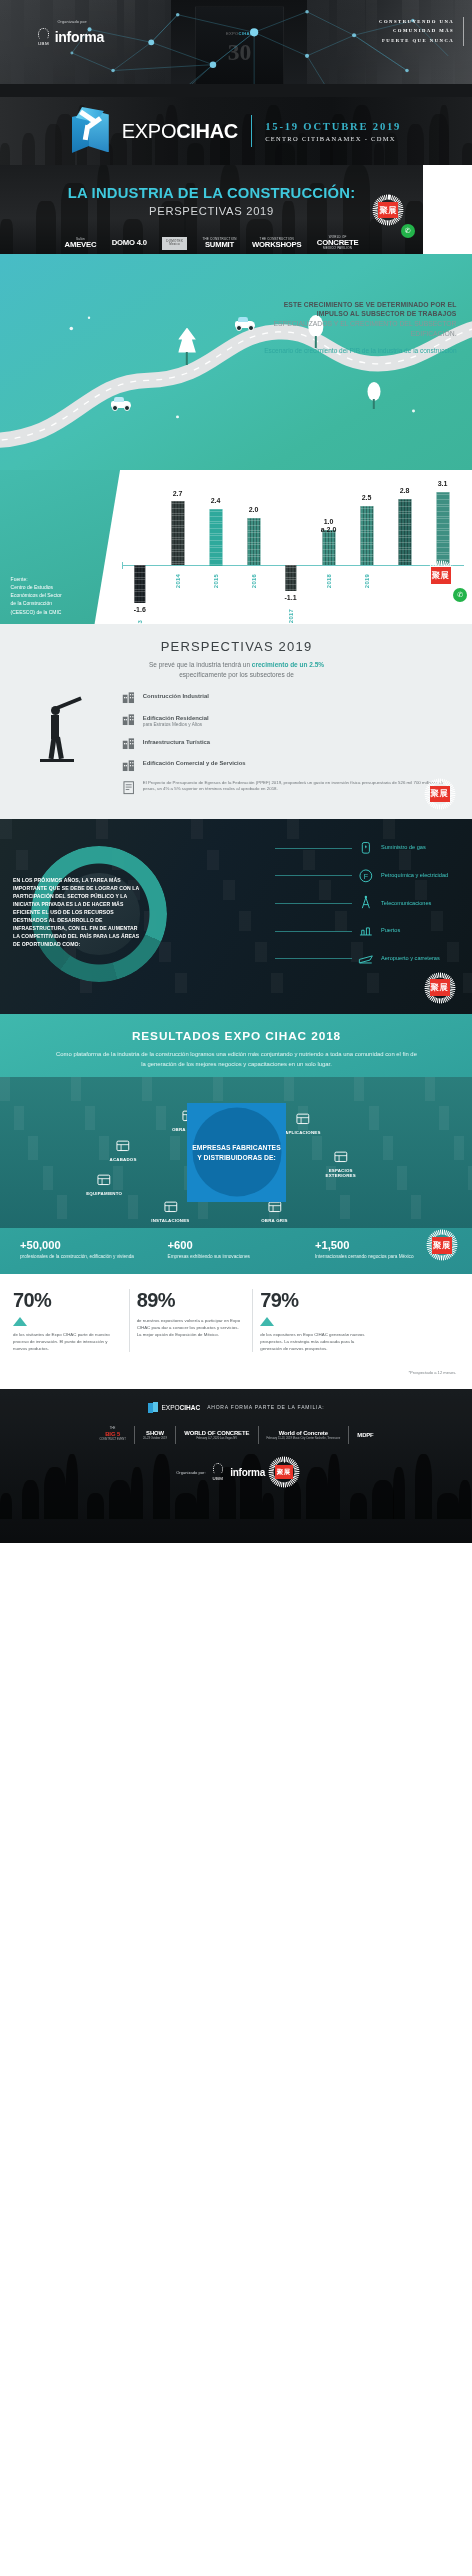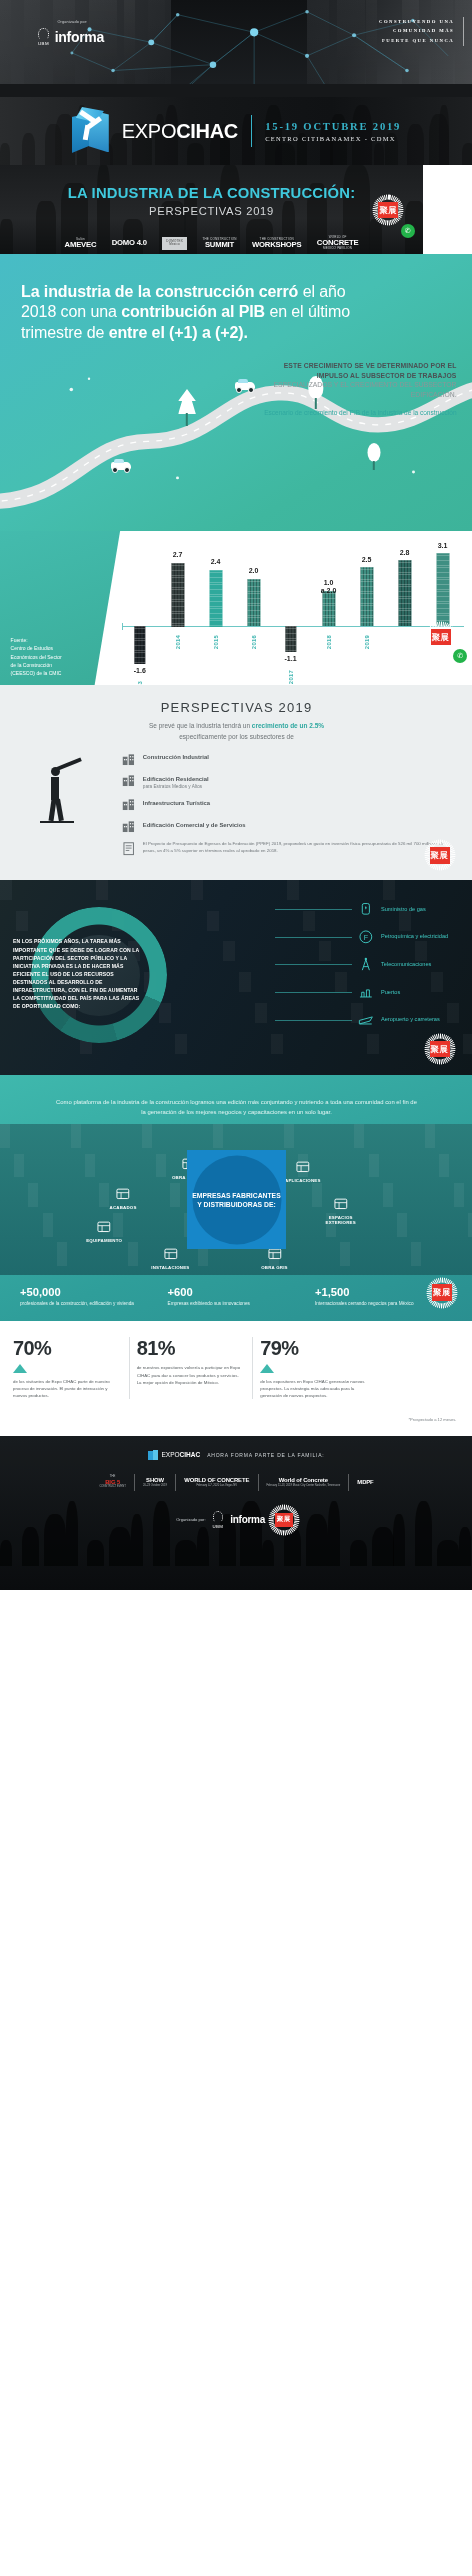--- a/index.html
+++ b/index.html
@@ -343,20 +343,26 @@
         <i style="left: 124px; width: 10.6px; opacity: 0.73;"></i>
         <i style="left: 148px; width: 16.5px; opacity: 0.25;"></i>
         <i style="left: 307px; width: 22.4px; opacity: 0.37;"></i>
         <i style="left: 337px; width: 28px; opacity: 0.49;"></i>
         <i style="left: 366px; width: 10.6px; opacity: 0.61;"></i>
         <i style="left: 402px; width: 16.5px; opacity: 0.73;"></i>
         <i style="left: 431px; width: 22.4px; opacity: 0.25;"></i>
         <i style="left: 455px; width: 28px; opacity: 0.37;"></i>
       </div>
     <div class="dark-panel"></div>
+    <div class="poster">
+      <div class="plogo">
+        <span>EXPO</span><b>CIHAC</b>
+      </div>
+      <div class="p30">30</div>
+    </div>
     <svg class="net" width="473" height="97" viewBox="0 0 800 165">
       <g stroke="#4fb8d8" stroke-width="0.7" opacity="0.65" fill="none">
         <path d="M150 50 L255 72 L300 25 L430 55 L520 20 L600 60 L700 35"></path>
         <path d="M255 72 L360 110 L430 55 L520 95 L600 60 L690 120"></path>
         <path d="M190 120 L255 72 M190 120 L360 110 M360 110 L300 160 M430 55 L360 110"></path>
         <path d="M520 95 L560 160 M690 120 L600 60 M700 35 L760 95 M300 25 L255 72"></path>
         <path d="M120 90 L190 120 M120 90 L150 50 M430 55 L430 165 M360 110 L300 165"></path>
       </g>
       <g fill="#7fd4ee">
         <circle cx="150" cy="50" r="3.5" opacity="0.9"></circle>
@@ -539,21 +545,20 @@
           <i style="transform: rotate(336.522deg) translate(0px, -15.4px);"></i>
           <i style="transform: rotate(344.348deg) translate(0px, -15.4px);"></i>
           <i style="transform: rotate(352.174deg) translate(0px, -15.4px);"></i>
         </div>
       <div class="core">聚展</div>
     </div>
     <div class="wechat" style="right:8.3px;top:59px;">✆</div>
   </div>
 
   <div class="teal">
-    <div class="teal-head" id="tealHead"><b>La industria de la construcción </b><b>cerró </b><span>el año 2018 con una </span><b>contribución al PIB </b><span>en el último trimestre de </span><b>entre el (+1) a (+2).</b></div>
 
     <div class="roadwrap">
       <svg class="road-svg" width="473" height="177" viewBox="0 0 800 300">
         <path d="M-20 250 C 120 250, 140 150, 250 148 C 360 146, 380 70, 470 66 C 545 62, 560 120, 640 120 C 720 120, 760 60, 830 56" stroke="#e2e4e5" stroke-width="26" fill="none" stroke-linecap="round"></path>
         <path d="M-20 250 C 120 250, 140 150, 250 148 C 360 146, 380 70, 470 66 C 545 62, 560 120, 640 120 C 720 120, 760 60, 830 56" stroke="#ffffff" stroke-width="2.2" fill="none" stroke-dasharray="10 12"></path>
         <g fill="#ffffff" opacity="0.9">
           <circle cx="120" cy="60" r="3"></circle>
             <circle cx="150" cy="42" r="2"></circle>
           <circle cx="300" cy="210" r="2.5"></circle>
             <circle cx="700" cy="200" r="2.5"></circle>
@@ -971,20 +976,21 @@
           <i style="transform: rotate(328.696deg) translate(0px, -15.4px);"></i>
           <i style="transform: rotate(336.522deg) translate(0px, -15.4px);"></i>
           <i style="transform: rotate(344.348deg) translate(0px, -15.4px);"></i>
           <i style="transform: rotate(352.174deg) translate(0px, -15.4px);"></i>
         </div>
       <div class="core">聚展</div>
     </div>
   </div>
 
   <div class="result">
+    <div class="result-t">RESULTADOS EXPO CIHAC 2018</div>
     <div class="result-s">Como plataforma de la industria de la construcción logramos una edición más conjuntando y nutriendo a toda una comunidad con el fin de la generación de los mejores negocios y capacitaciones en un solo lugar.</div>
     <div class="venue">
       <div class="vbg" id="venueBg">
           <i style="left: 0px; top: 0px; width: 9.5px; height: 23.6px;"></i>
           <i style="left: 14px; top: 29.5px; width: 9.5px; height: 23.6px;"></i>
           <i style="left: 28px; top: 59px; width: 9.5px; height: 23.6px;"></i>
           <i style="left: 43px; top: 89px; width: 9.5px; height: 23.6px;"></i>
           <i style="left: 57px; top: 118px; width: 9.5px; height: 23.6px;"></i>
           <i style="left: 71px; top: 0px; width: 9.5px; height: 23.6px;"></i>
           <i style="left: 85px; top: 29.5px; width: 9.5px; height: 23.6px;"></i>
@@ -1147,21 +1153,21 @@
     </div>
   </div>
 
   <div class="cards" id="cardsRow">
       <div class="card">
         <div class="big">70%</div>
         <div class="arrow"></div>
         <div class="desc">de los visitantes de Expo CIHAC parte de nuestro proceso de innovación. El punto de interacción y nuevos productos.</div>
       </div>
       <div class="card">
-        <div class="big">81%</div>
+        <div class="big">89%</div>
         <div class="desc">de nuestros expositores volvería a participar en Expo CIHAC para dar a conocer los productos y servicios. La mejor opción de Exposición de México.</div>
       </div>
       <div class="card">
         <div class="big">79%</div>
         <div class="arrow"></div>
         <div class="desc">de los expositores en Expo CIHAC generarán nuevos prospectos. La estrategia más adecuada para la generación de nuevos prospectos.</div>
       </div>
     </div>
   <div class="note">*Prospectado a 12 meses.</div>
 

